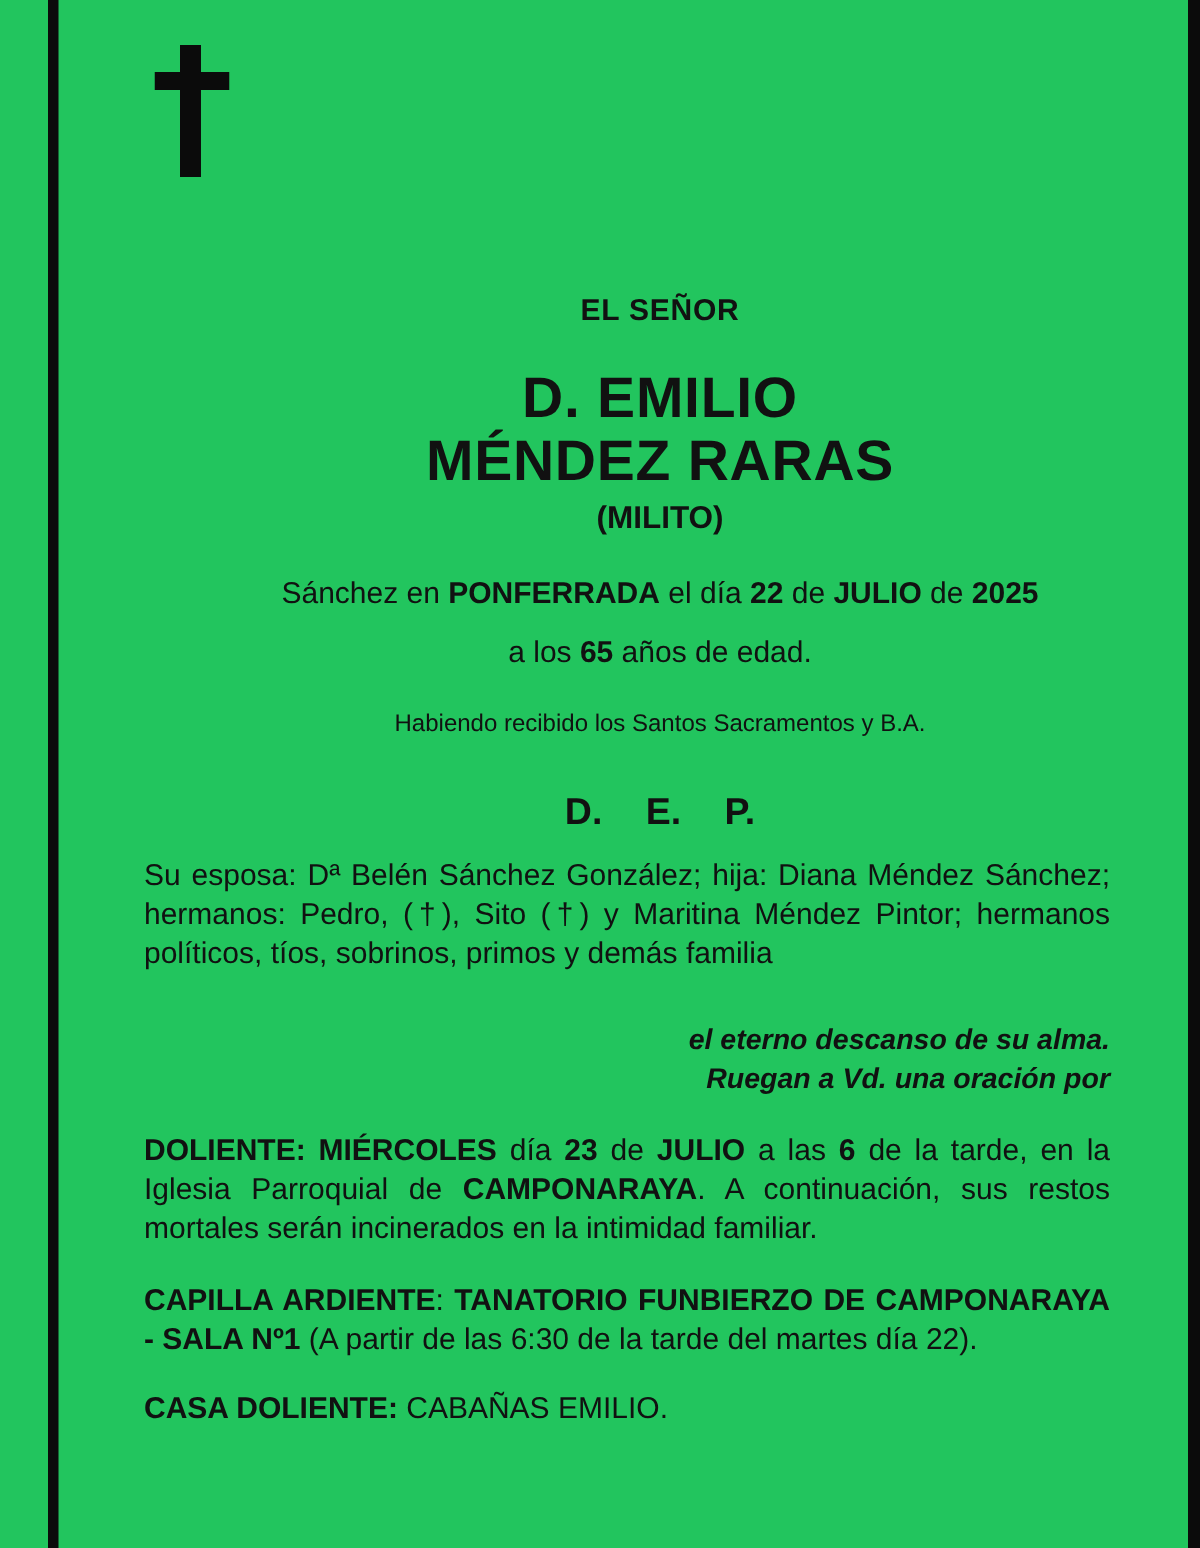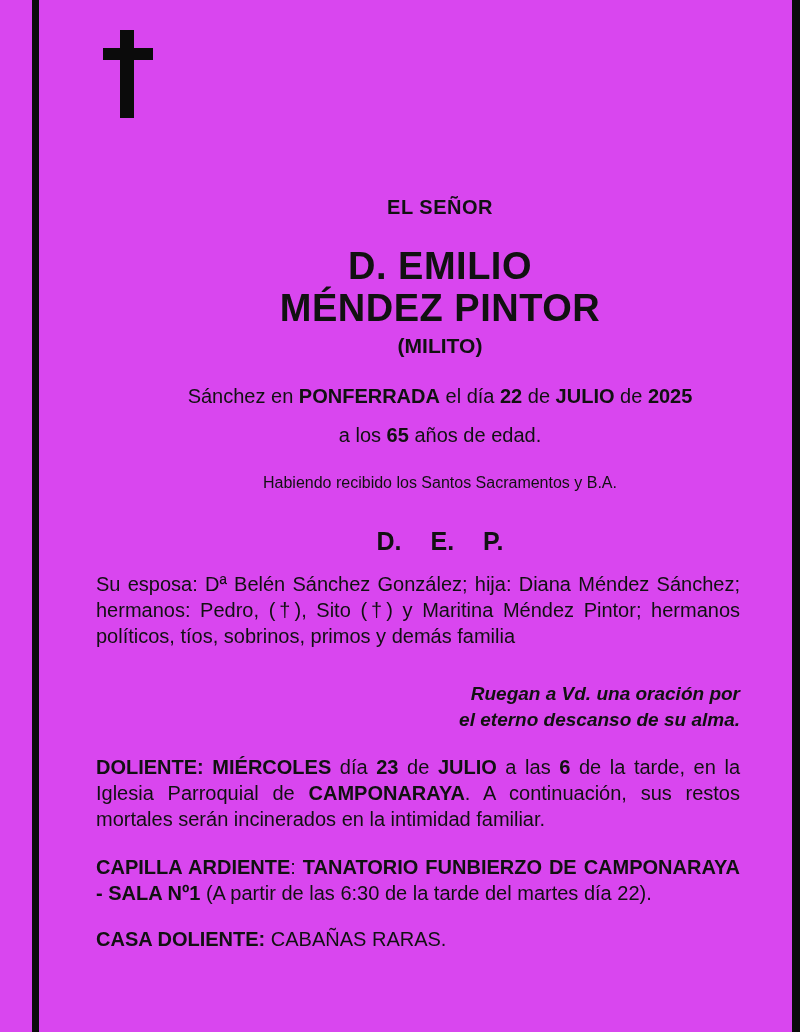--- a/index.html
+++ b/index.html
@@ -13,21 +13,21 @@
     font-family: "Liberation Sans", "DejaVu Sans", sans-serif;
     color: #111111;
     overflow: hidden;
     position: relative;
     -webkit-font-smoothing: antialiased;
   }
   .page {
     position: relative;
     width: 800px;
     height: 1032px;
-    background: #d946ef;
+    background: #22c55e;
   }
   .side-border {
     position: absolute;
     top: 0;
     height: 1032px;
     background: #0b0b0b;
   }
   .side-border.left  { left: 32px; width: 7px; }
   .side-border.right { right: 0;  width: 8px; }
 
@@ -134,34 +134,34 @@
   <div class="side-border right"></div>
 
   <svg class="cross" viewBox="0 0 50 88" aria-hidden="true">
     <rect x="17" y="0" width="14" height="88" fill="#0b0b0b"></rect>
     <rect x="0" y="18" width="50" height="12" fill="#0b0b0b"></rect>
   </svg>
 
   <div class="header-block">
     <div class="honorific">EL SEÑOR</div>
     <div class="name-line-1">D. EMILIO</div>
-    <div class="name-line-2">MÉNDEZ PINTOR</div>
+    <div class="name-line-2">MÉNDEZ RARAS</div>
     <div class="nickname">(MILITO)</div>
     <div class="death-line"><span>Sánchez en </span><span class="b">PONFERRADA</span><span> el día </span><span class="b">22</span><span> de </span><span class="b">JULIO</span><span> de </span><span class="b">2025</span></div>
     <div class="age-line"><span>a los </span><span class="b">65</span><span> años de edad.</span></div>
     <div class="sacraments-line">Habiendo recibido los Santos Sacramentos y B.A.</div>
     <div class="dep-line">D. E. P.</div>
   </div>
 
   <div class="body-block">
     <div class="para family-para">Su esposa: Dª Belén Sánchez González; hija: Diana Méndez Sánchez; hermanos: Pedro, (†), Sito (†) y Maritina Méndez Pintor; hermanos políticos, tíos, sobrinos, primos y demás familia</div>
 
     <div class="prayer">
+      <div>el eterno descanso de su alma.</div>
       <div>Ruegan a Vd. una oración por</div>
-      <div>el eterno descanso de su alma.</div>
     </div>
 
     <div class="para funeral-para"><span class="b">DOLIENTE: MIÉRCOLES</span><span> día </span><span class="b">23</span><span> de </span><span class="b">JULIO</span><span> a las </span><span class="b">6</span><span> de la tarde, en la Iglesia Parroquial de </span><span class="b">CAMPONARAYA</span><span>. A continuación, sus restos mortales serán incinerados en la intimidad familiar.</span></div>
     <div class="para capilla-para"><span class="b">CAPILLA ARDIENTE</span><span>: </span><span class="b">TANATORIO FUNBIERZO DE CAMPONARAYA - SALA Nº1</span><span> (A partir de las 6:30 de la tarde del martes día 22).</span></div>
-    <div class="para casa-para"><span class="b">CASA DOLIENTE:</span><span> CABAÑAS RARAS.</span></div>
+    <div class="para casa-para"><span class="b">CASA DOLIENTE:</span><span> CABAÑAS EMILIO.</span></div>
   </div>
 
 </div>
 
 </body></html>

